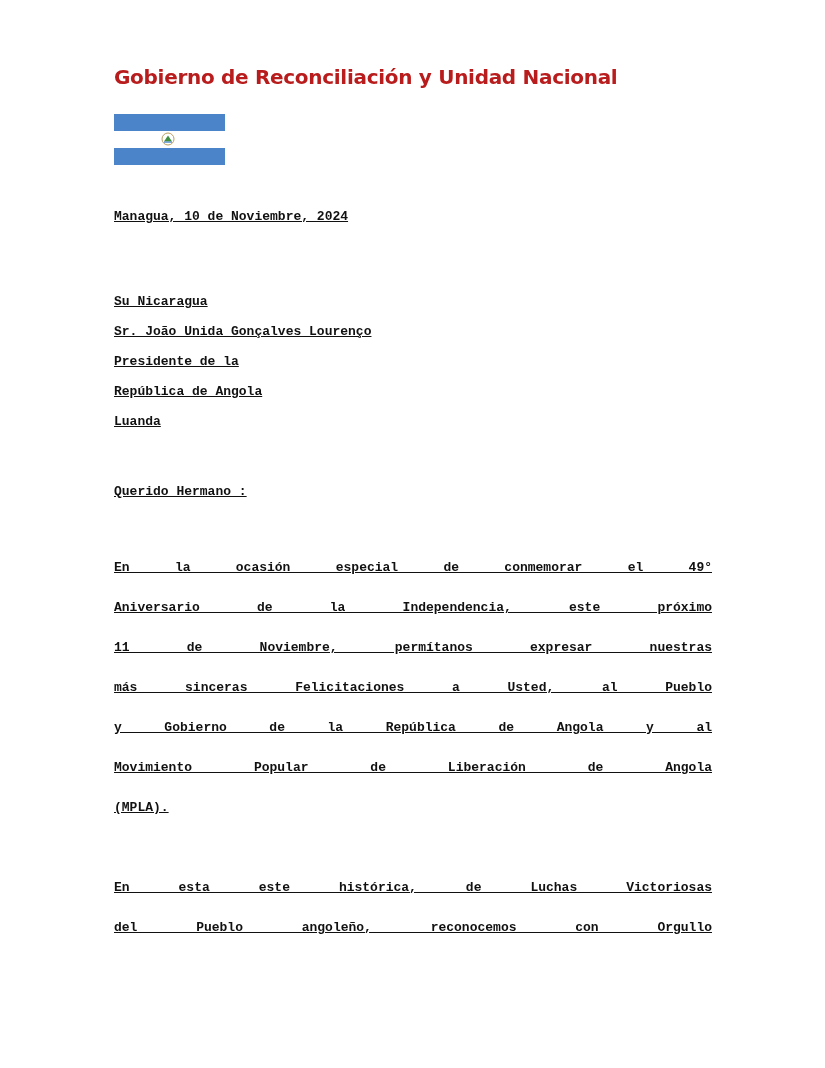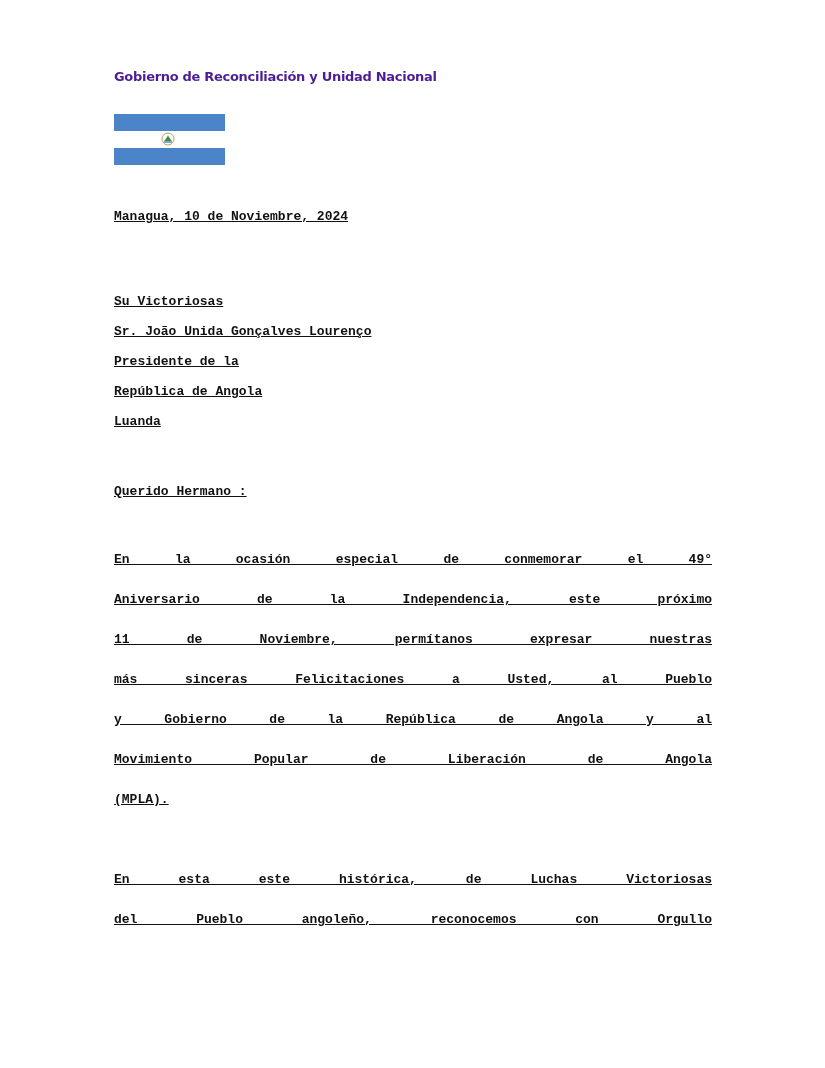--- a/index.html
+++ b/index.html
@@ -13,24 +13,24 @@
       position: relative;
       overflow: hidden;
       color: #111111;
     }
     .header {
       position: absolute;
       left: 114px;
       top: 67px;
       font-family: "DejaVu Sans", sans-serif;
       font-weight: bold;
-      font-size: 13px;
+      font-size: 20px;
       line-height: 20px;
       letter-spacing: -0.3px;
-      color: #4c1d95;
+      color: #b91c1c;
     }
     .flag {
       position: absolute;
       left: 114px;
       top: 114px;
       width: 111px;
       height: 51px;
       display: flex;
       flex-direction: column;
     }
@@ -70,20 +70,21 @@
       top: 479px;
       line-height: 26px;
       white-space: pre;
     }
     .para {
       position: absolute;
       left: 114px;
       width: 598px;
       line-height: 40px;
       text-align: justify;
+      margin-top: 8px;
     }
     .para1 { top: 540px; }
     .para2 { top: 860px; }
     .para .line {
       display: block;
       text-align: justify;
       text-align-last: justify;
       height: 40px;
     }
     .para .line.last {
@@ -105,21 +106,21 @@
       <polygon points="3,9.5 7,3.5 11,9.5" fill="#3f8f3f"></polygon>
       <rect x="3" y="9.5" width="8" height="1.2" fill="#4b84c9"></rect>
     </svg>
   </div>
   <div class="band-blue"></div>
 </div>
 
 <div class="date mono">Managua, 10 de Noviembre, 2024</div>
 
 <div class="address mono">
-  <div>Su Victoriosas</div>
+  <div>Su Nicaragua</div>
   <div>Sr. João Unida Gonçalves Lourenço</div>
   <div>Presidente de la</div>
   <div>República de Angola</div>
   <div>Luanda</div>
 </div>
 
 <div class="salutation mono">Querido Hermano :</div>
 
 <div class="para para1 mono">
   <span class="line">En la ocasión especial de conmemorar el 49°</span>

